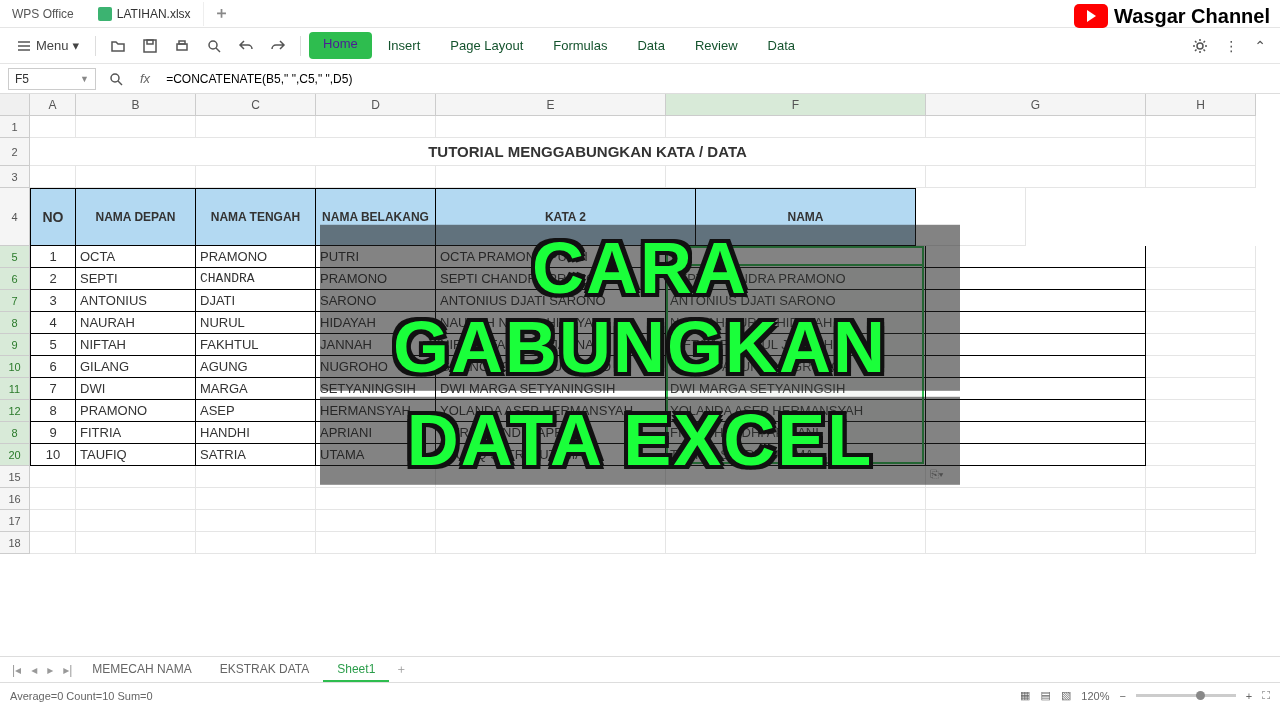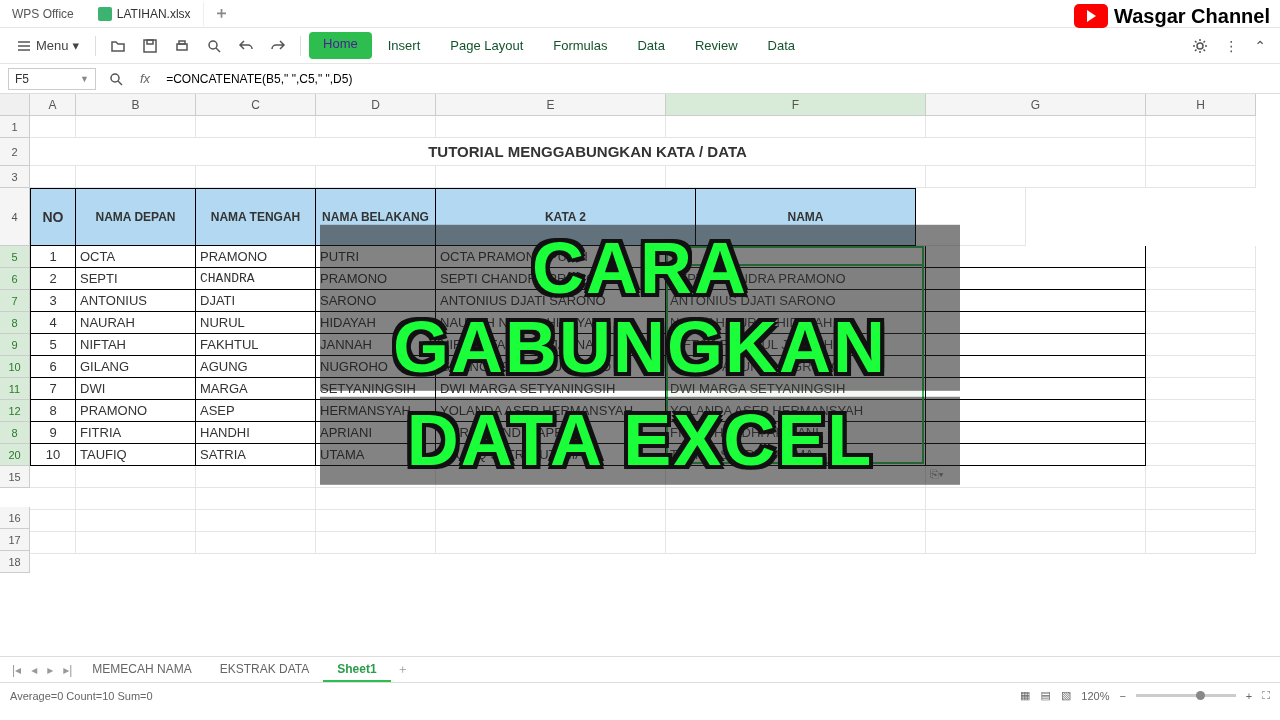--- a/index.html
+++ b/index.html
@@ -39,21 +39,21 @@
 .active-cell{position:absolute;border:2px solid #2ebd4f;pointer-events:none;background:#fff}
 .overlay-text{position:absolute;left:50%;top:50%;transform:translate(-50%,-52%);text-align:center;pointer-events:none;z-index:90}
 .ot-line{font-size:72px;font-weight:900;color:#1aff3a;letter-spacing:2px;text-shadow:4px 4px 0 #111,-4px -4px 0 #111,4px -4px 0 #111,-4px 4px 0 #111,0 4px 0 #111,4px 0 0 #111,0 -4px 0 #111,-4px 0 0 #111;line-height:1.1;background:rgba(30,30,30,.55);padding:4px 20px;margin:6px 0}
 .yt-badge{position:absolute;right:10px;top:4px;display:flex;align-items:center;gap:6px;z-index:100}
 .yt-icon{width:34px;height:24px;background:#ff0000;border-radius:5px;display:flex;align-items:center;justify-content:center}
 .yt-tri{width:0;height:0;border-left:9px solid #fff;border-top:6px solid transparent;border-bottom:6px solid transparent}
 .yt-text{font-weight:900;font-size:20px;color:#000}
 .sheet-tabs{height:26px;display:flex;align-items:center;border-top:1px solid #ddd;padding:0 8px;gap:2px;font-size:12px}
 .st-nav{padding:2px 4px;color:#999}
 .st-tab{padding:4px 14px;color:#666}
-.st-tab.active{color:#2a9d4a;border-bottom:2px solid #2ebd4f;font-weight:700}
+.st-tab.active{color:#2a9d4a;border-bottom:2px solid #2ebd4f;font-weight:400}
 .statusbar{height:26px;display:flex;align-items:center;justify-content:space-between;padding:0 10px;font-size:11px;color:#666;border-top:1px solid #ddd}
 .sb-right{display:flex;align-items:center;gap:10px}
 .zoom-slider{width:100px;height:3px;background:#ccc;position:relative}
 .zoom-thumb{width:9px;height:9px;background:#888;border-radius:50%;position:absolute;top:-3px;left:60%}
 .paste-hint{position:absolute;font-size:11px;color:#888;display:flex;align-items:center;gap:2px}
 svg{width:16px;height:16px;stroke:#555;fill:none;stroke-width:1.5}
 </style>
 </head>
 <body>
 
@@ -172,21 +172,21 @@
       <div class="row-h sel" style="height: 22px;">6</div>
       <div class="row-h sel" style="height: 22px;">7</div>
       <div class="row-h sel" style="height: 22px;">8</div>
       <div class="row-h sel" style="height: 22px;">9</div>
       <div class="row-h sel" style="height: 22px;">10</div>
       <div class="row-h sel" style="height: 22px;">11</div>
       <div class="row-h sel" style="height: 22px;">12</div>
       <div class="row-h sel" style="height: 22px;">8</div>
       <div class="row-h sel" style="height: 22px;">20</div>
       <div class="row-h" style="height: 22px;">15</div>
-      <div class="row-h" style="height: 22px; margin-top: 19px;">16</div>
+      <div class="row-h" style="height: 22px;">16</div>
       <div class="row-h" style="height: 22px;">17</div>
       <div class="row-h" style="height: 22px;">18</div>
     </div>
   <div class="grid" id="grid">
       <div class="grow">
         <div class="cell " style="width: 46px; height: 22px;"></div>
         <div class="cell " style="width: 120px; height: 22px;"></div>
         <div class="cell " style="width: 120px; height: 22px;"></div>
         <div class="cell " style="width: 120px; height: 22px;"></div>
         <div class="cell " style="width: 230px; height: 22px;"></div>

